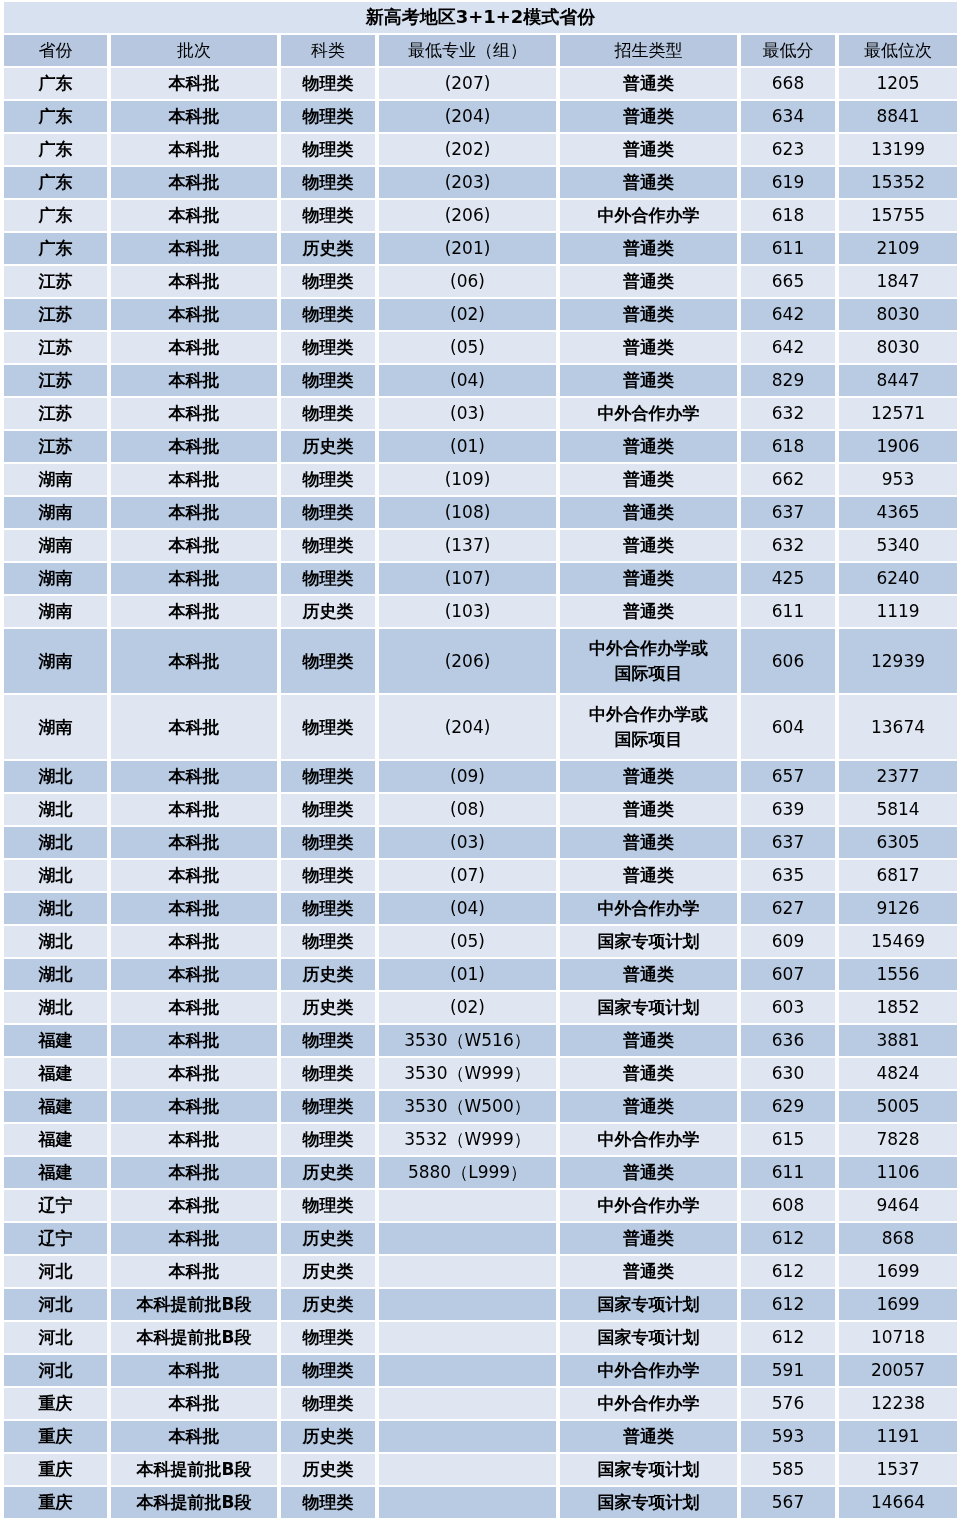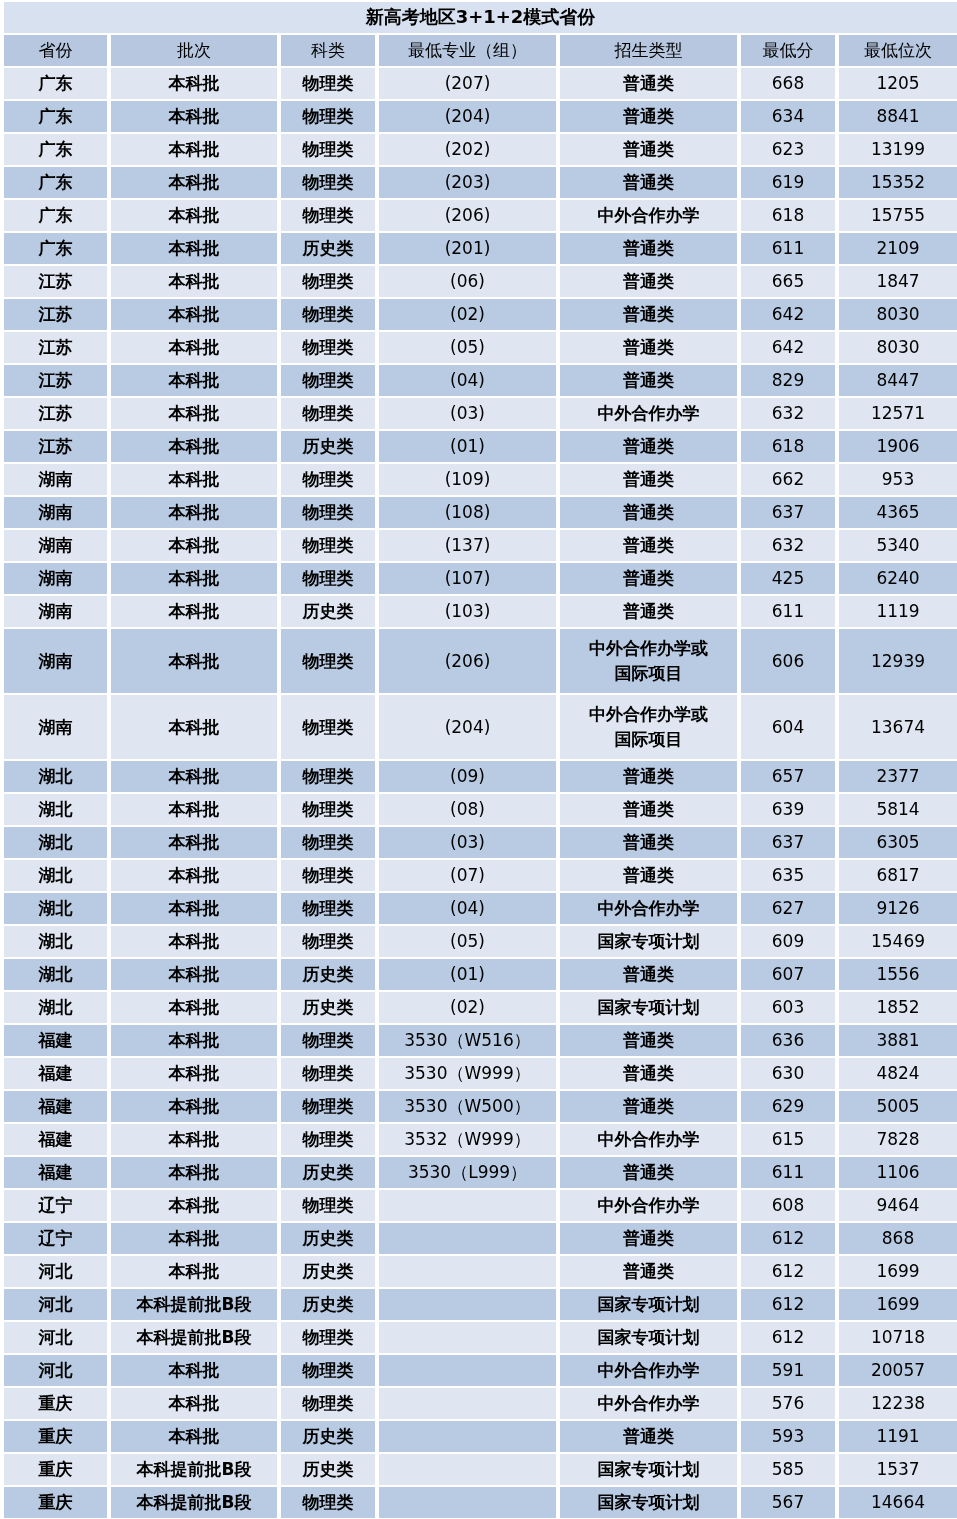--- a/index.html
+++ b/index.html
@@ -380,21 +380,21 @@
         <td class="c2">物理类</td>
         <td class="c3">3532（W999）</td>
         <td class="c4">中外合作办学</td>
         <td class="c5">615</td>
         <td class="c6">7828</td>
       </tr>
       <tr>
         <td class="c0">福建</td>
         <td class="c1">本科批</td>
         <td class="c2">历史类</td>
-        <td class="c3">3530（L999）</td>
+        <td class="c3">5880（L999）</td>
         <td class="c4">普通类</td>
         <td class="c5">611</td>
         <td class="c6">1106</td>
       </tr>
       <tr>
         <td class="c0">辽宁</td>
         <td class="c1">本科批</td>
         <td class="c2">物理类</td>
         <td class="c3"></td>
         <td class="c4">中外合作办学</td>

